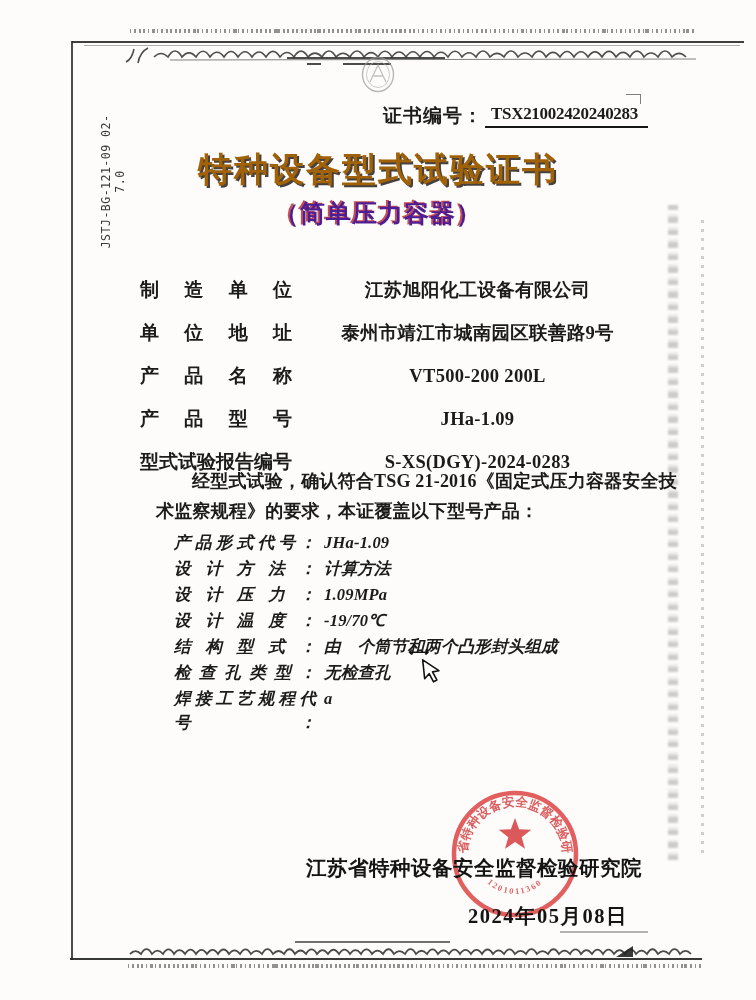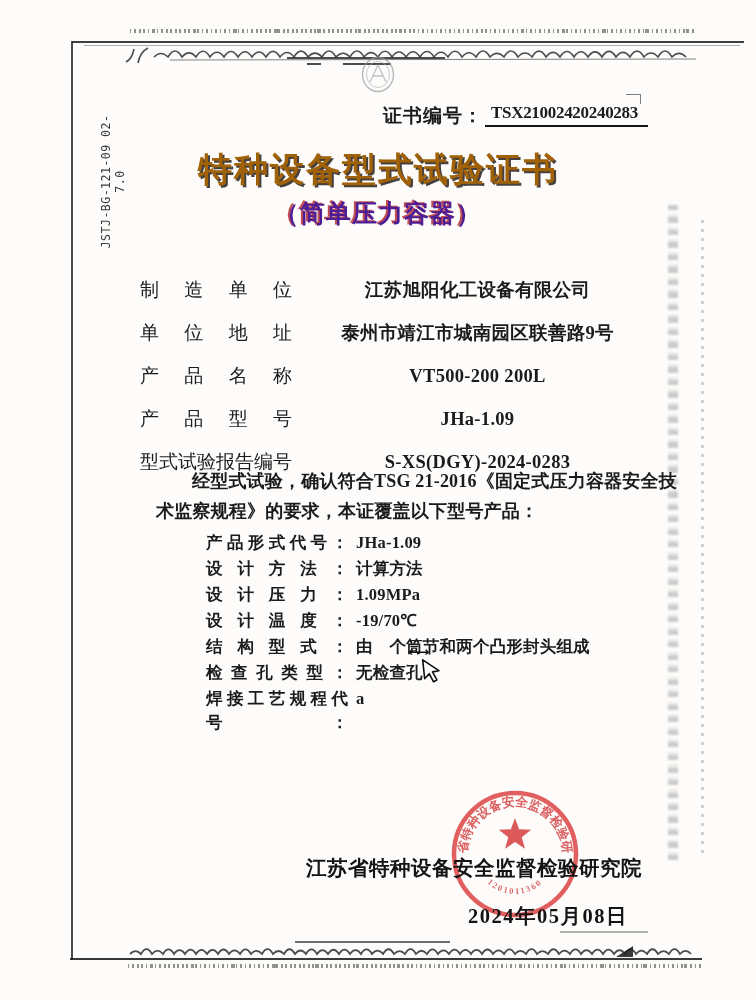--- a/index.html
+++ b/index.html
@@ -37,50 +37,50 @@
   .smudge2{left:560px;top:931px;width:88px;height:1.5px;background:#666;opacity:.5;}
   .emblem{left:361px;top:56px;width:34px;height:37px;opacity:.7;}
   
   .side-code{
     left:31px;top:174px;width:150px;height:15px;
     transform:rotate(-90deg);
     font-family:"DejaVu Sans Mono", monospace;
     font-size:11.5px;letter-spacing:.5px;color:#3a3a3a;text-align:center;
   }
   
-  .cert-line{left:383px;top:103px;display:flex;align-items:flex-start;}
+  .cert-line{left:383px;top:103px;display:flex;align-items:center;}
   .cert-label{font-size:19px;font-weight:600;letter-spacing:1px;}
   .cert-value{
     font-size:17px;font-weight:700;letter-spacing:-.3px;
     border-bottom:2.2px solid #161616;padding:0 10px 2px 6px;margin-left:2px;
   }
   
   .title{
     left:0;top:147px;width:756px;text-align:center;
     font-size:34px;font-weight:700;letter-spacing:2px;
     color:#a16207;text-shadow:2px 2px 0 rgba(24,16,16,.8);
   }
   .subtitle{
     left:0;top:197px;width:756px;text-align:center;
     font-size:25px;font-weight:700;letter-spacing:1px;
     color:#4c1d95;text-shadow:-2px -1.5px 0 rgba(175,22,30,.75);
   }
   
   .fields{left:140px;top:271px;width:505px;}
   .frow{display:flex;height:38px;line-height:28px;padding-top:5px;}
-  .flabel{width:152px;flex:none;font-size:19px;font-weight:400;text-align:justify;text-align-last:justify;}
+  .flabel{width:152px;flex:none;font-size:19px;font-weight:700;text-align:justify;text-align-last:justify;}
   .fvalue{flex:1;text-align:center;padding-left:18px;font-size:18.5px;font-weight:600;letter-spacing:.3px;}
   
   .statement{
     left:118px;top:466px;width:526px;
     font-size:18px;line-height:30px;text-indent:2em;
     font-weight:600;letter-spacing:.2px;margin-left:38px;
   }
   
-  .details{left:206px;top:531px;}
+  .details{left:174px;top:531px;font-style:italic;}
   .drow{display:flex;height:26px;line-height:24px;}
   .dlabel{width:142px;flex:none;font-size:16.5px;font-weight:600;text-align:justify;text-align-last:justify;}
   .dvalue{margin-left:8px;font-size:16.5px;font-weight:600;letter-spacing:.2px;}
   
   .cursor-wrap{left:408px;top:644px;}
   .cursor-arrows{font-family:"DejaVu Sans", sans-serif;font-size:14px;font-weight:700;letter-spacing:-2px;color:#111;display:block;transform:scaleY(.9);}
   .cursor-pointer{display:block;margin-left:12px;margin-top:-2px;transform:rotate(-6deg);}
   
   .stamp{left:448px;top:787px;mix-blend-mode:multiply;opacity:.88;}
   .issuer{left:306px;top:854px;font-size:20.5px;font-weight:600;letter-spacing:.5px;z-index:3;}

